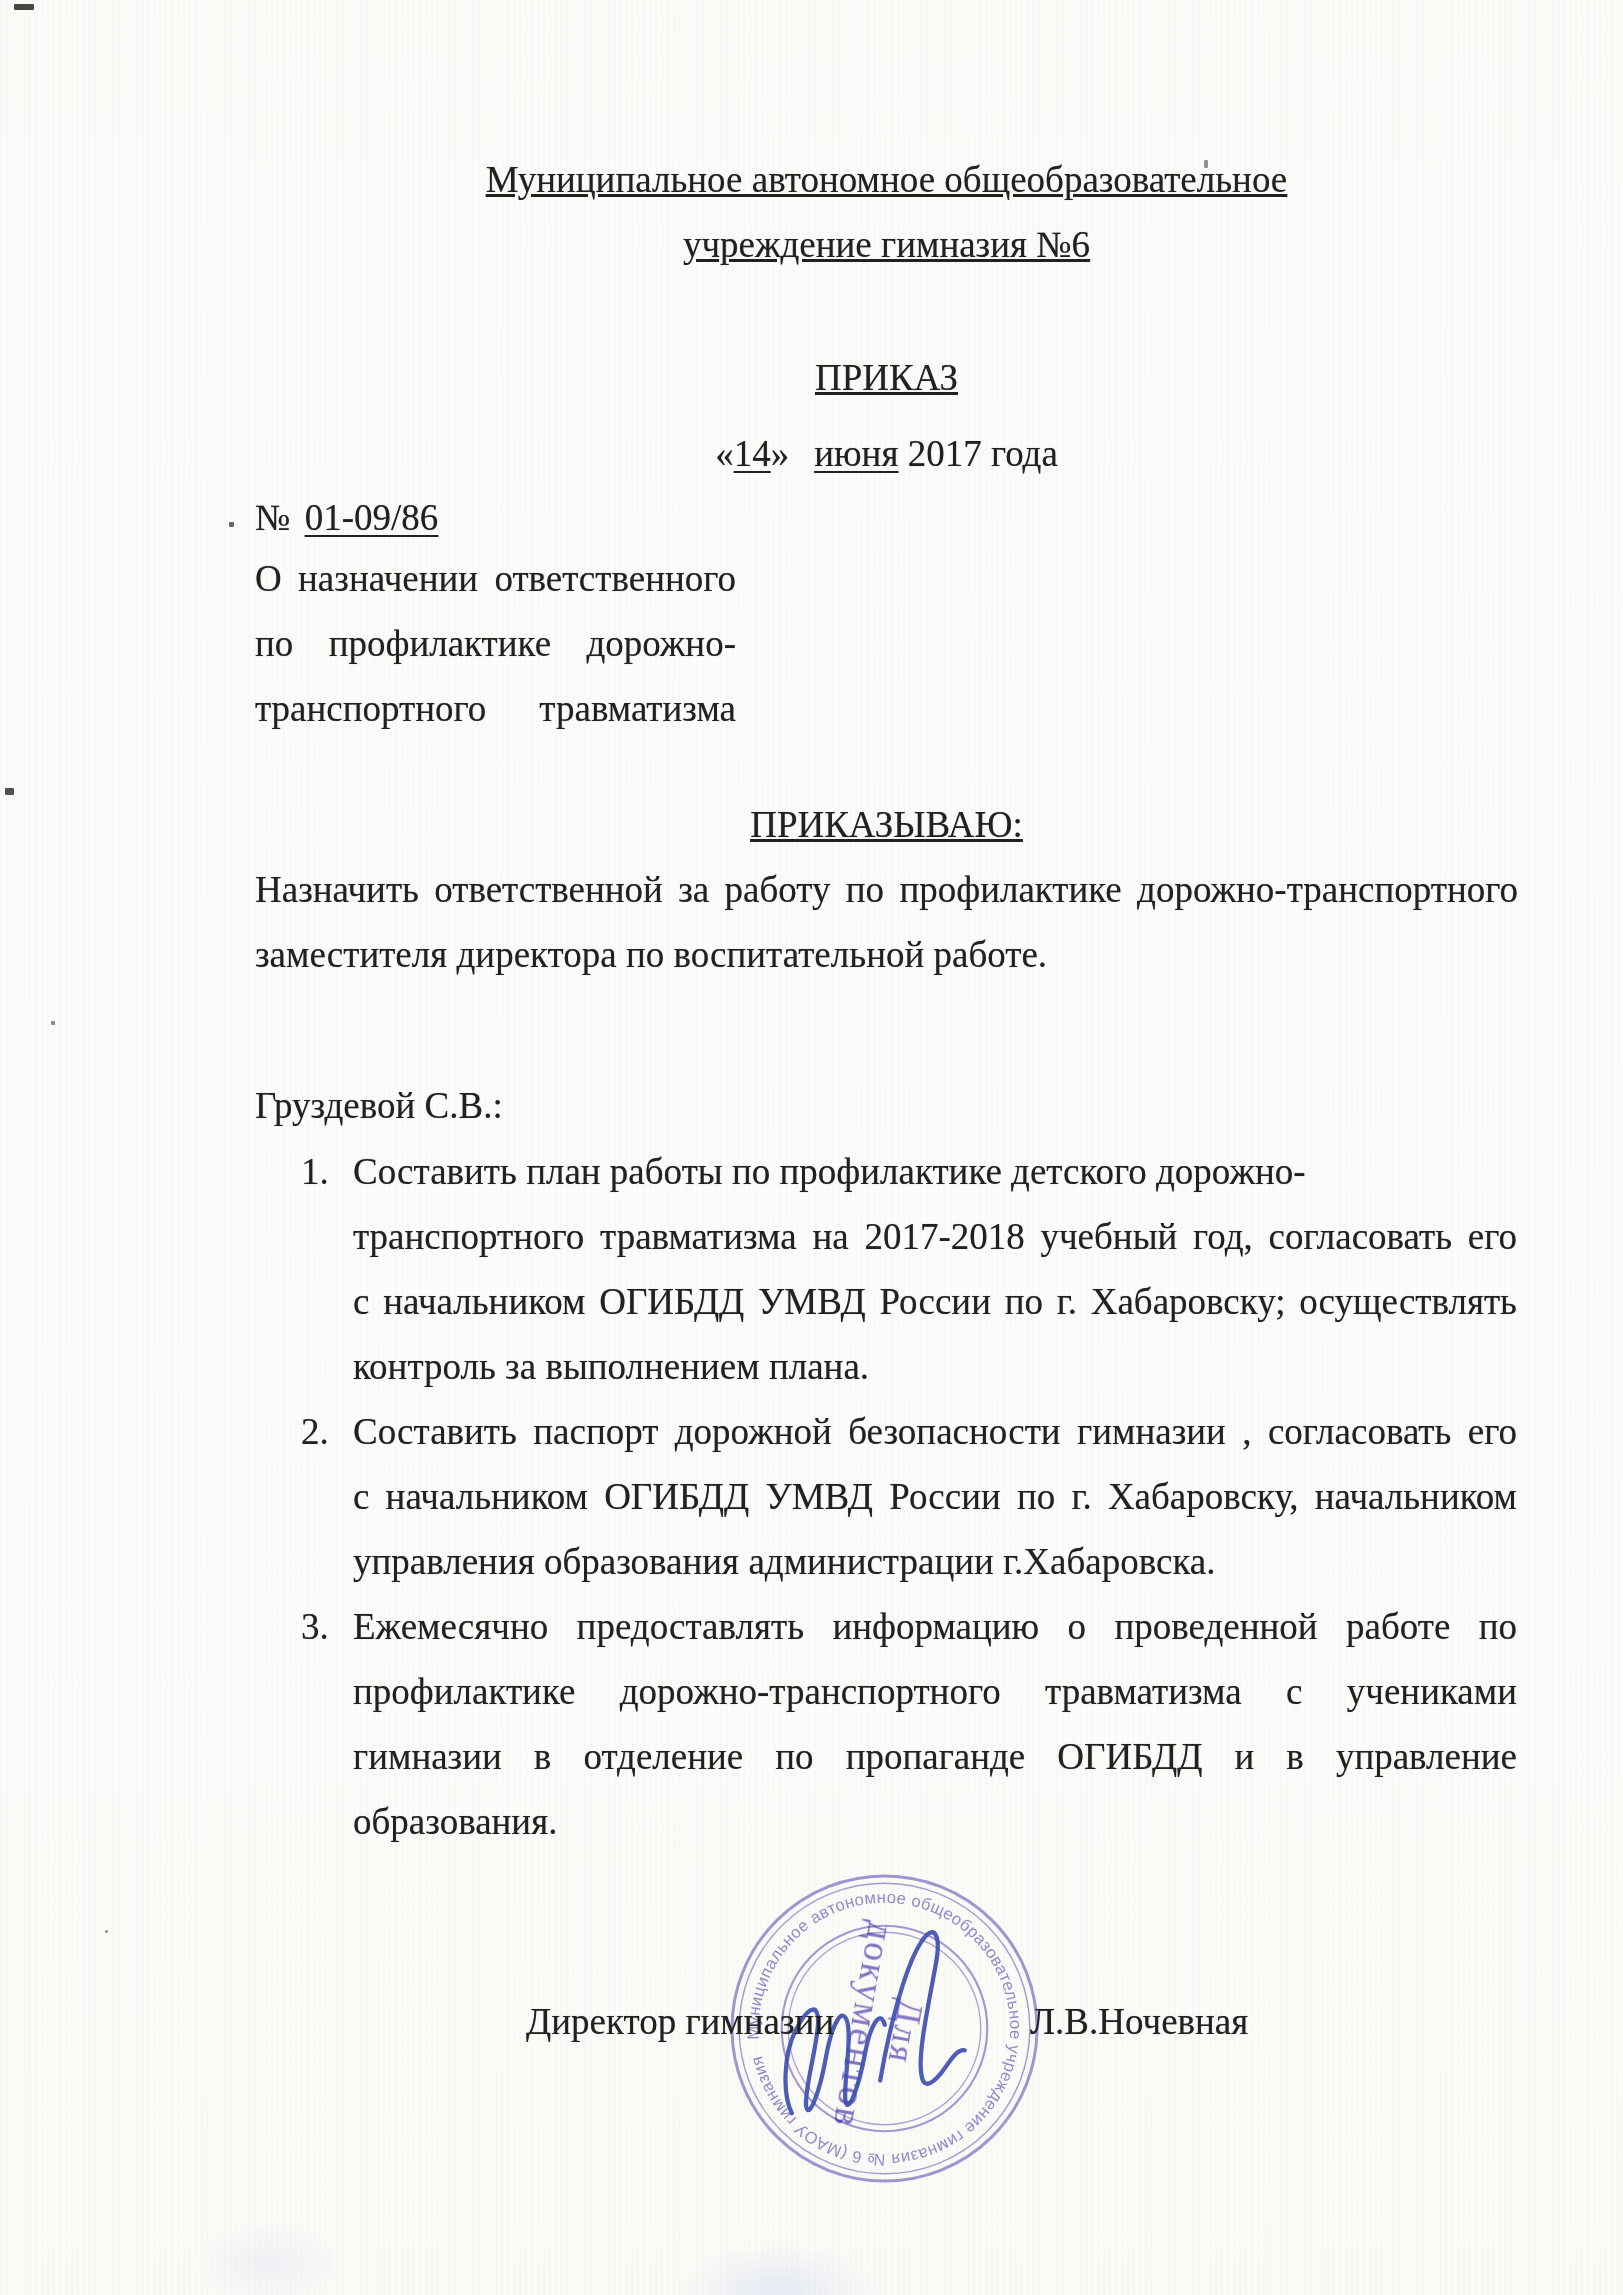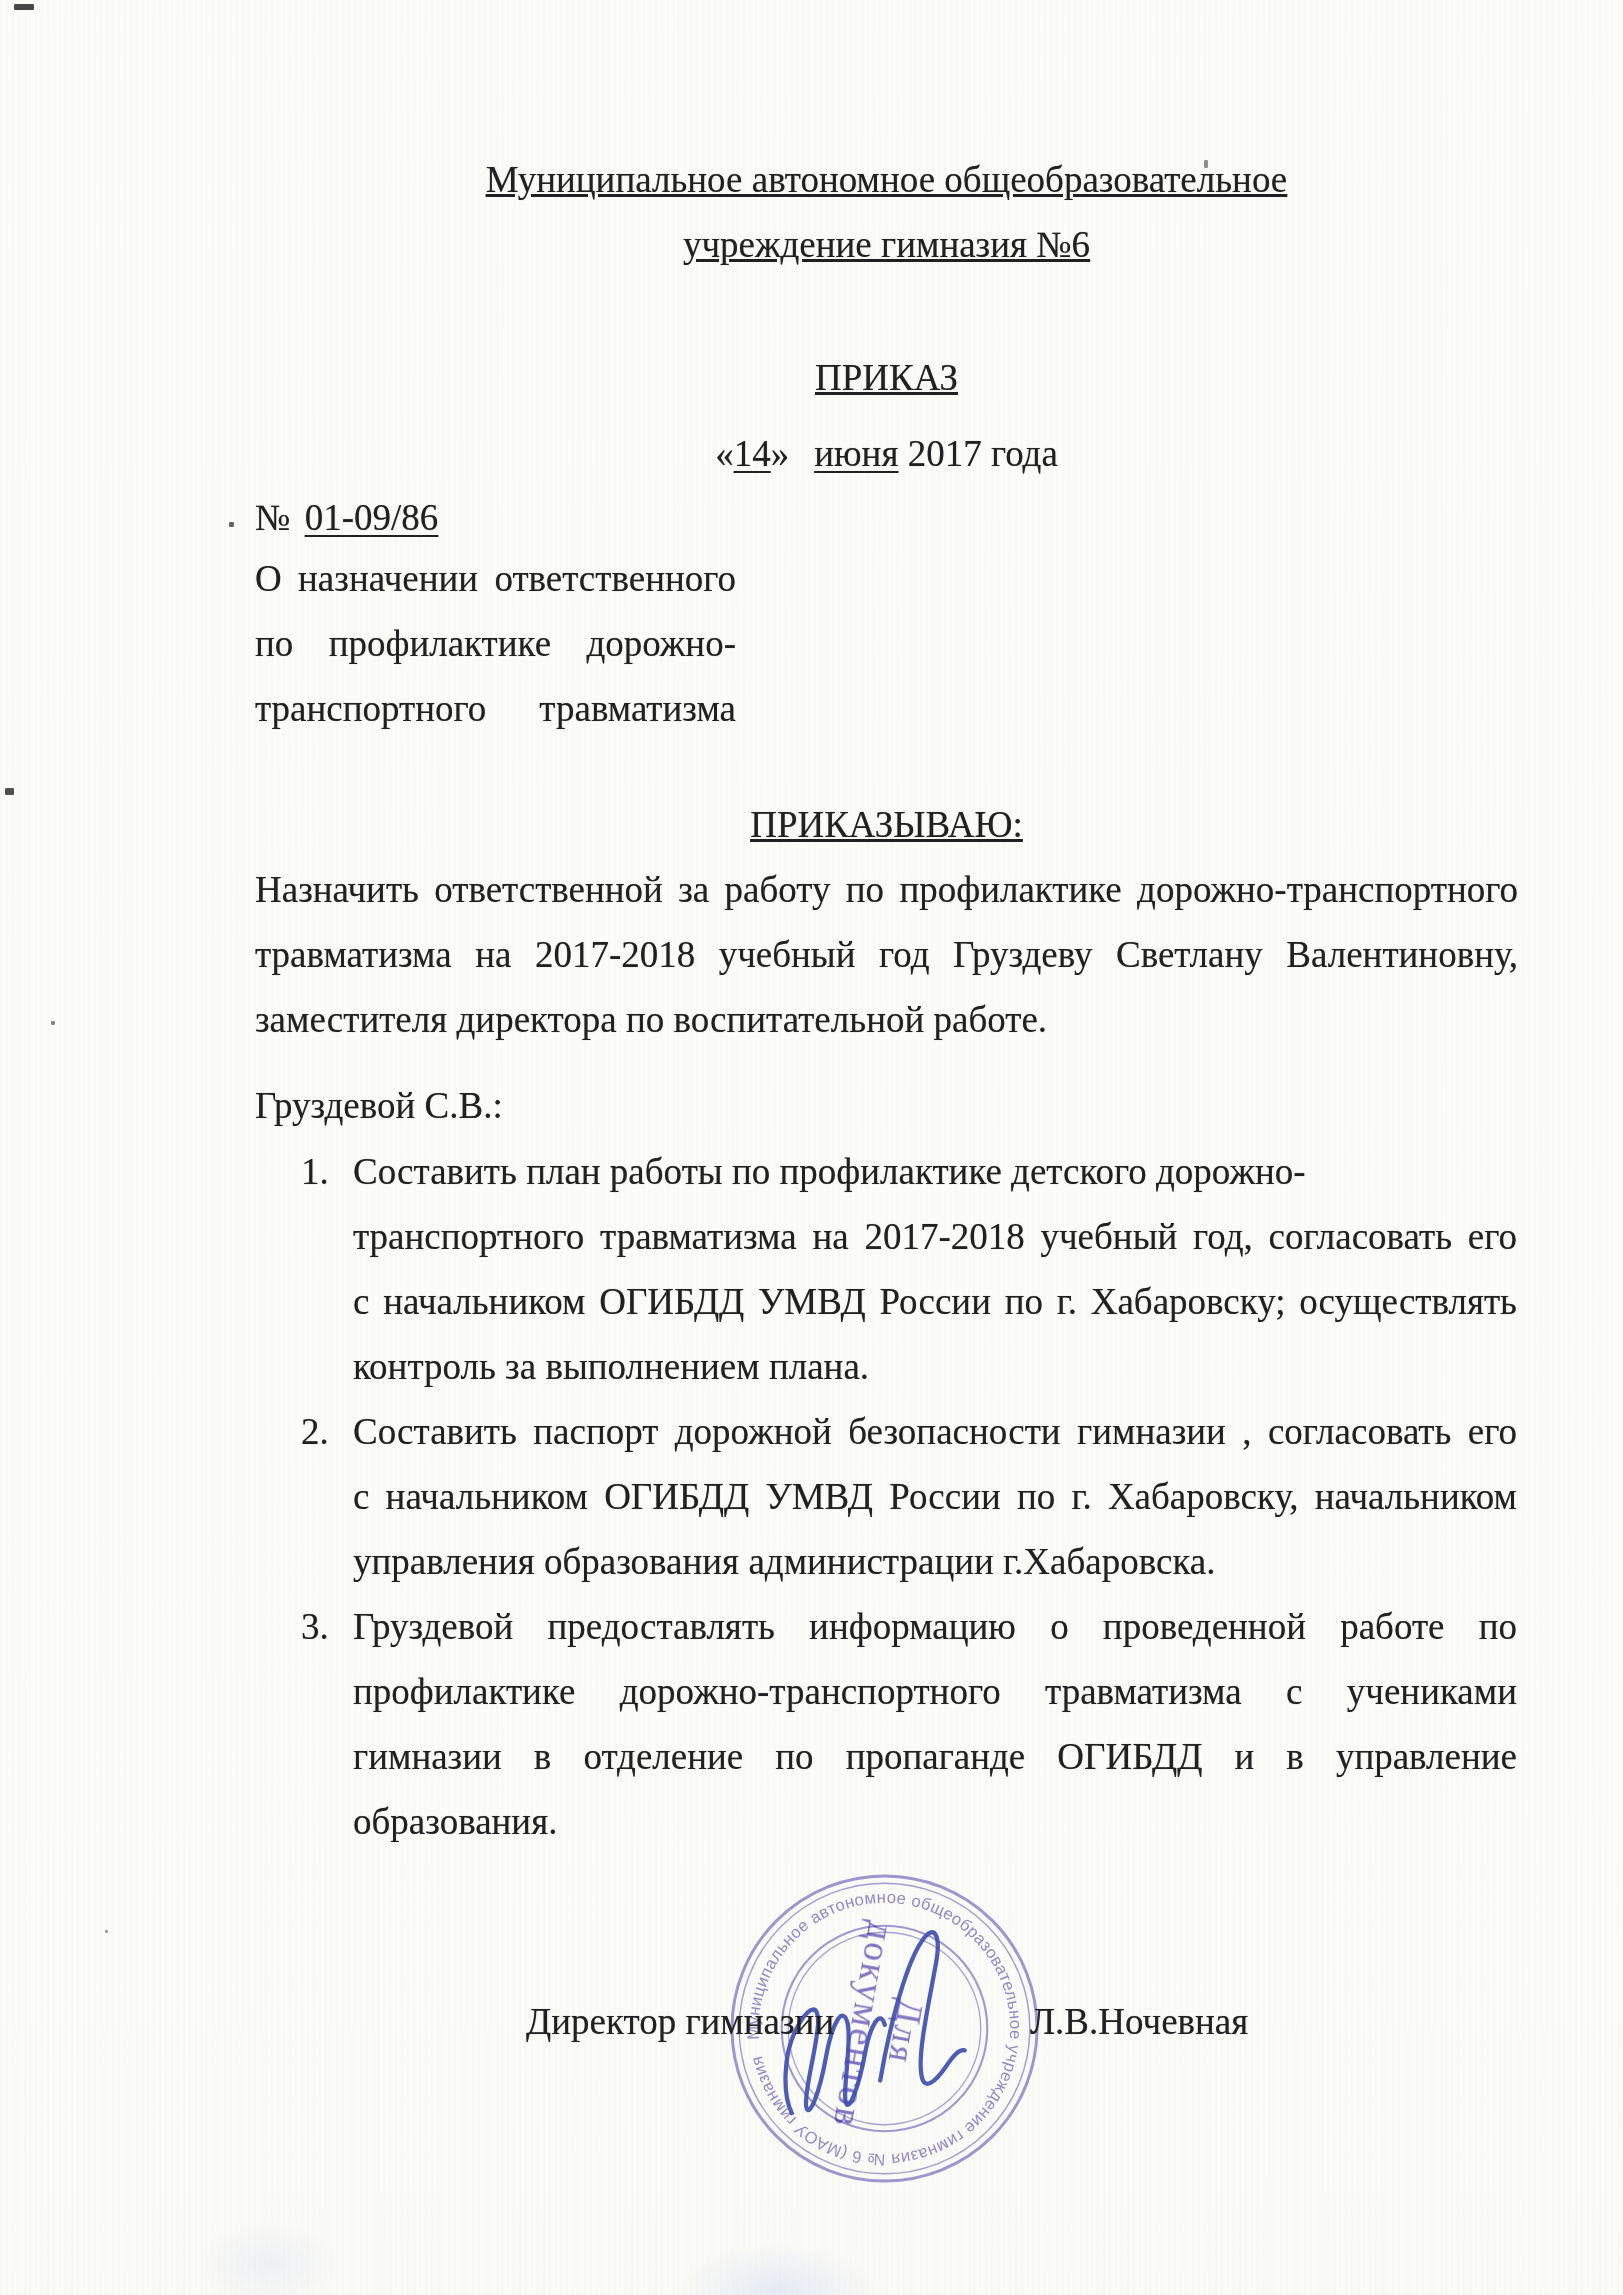--- a/index.html
+++ b/index.html
@@ -72,21 +72,20 @@
     <div class="line flush">по профилактике дорожно-</div>
     <div class="line flush">транспортного травматизма</div>
   </div>
 
   <div class="content-abs" style="top:792px;">
     <div class="line center">ПРИКАЗЫВАЮ:</div>
   </div>
 
   <div class="content-abs" style="top:857px;">
     <div class="line flush">Назначить ответственной за работу по профилактике дорожно-транспортного</div>
-    <div class="line flush">травматизма  на 2017-2018 учебный год Груздеву Светлану Валентиновну,</div>
     <div class="line wrapless">заместителя директора по воспитательной работе.</div>
   </div>
 
   <div class="content-abs" style="top:1073px;">
     <div class="line">Груздевой С.В.:</div>
   </div>
 
   <div class="content-abs" style="top:1139px;">
 
     <div class="oli">
@@ -104,21 +103,21 @@
       <div class="itext">
         <div class="line flush">Составить паспорт дорожной безопасности гимназии , согласовать его</div>
         <div class="line flush">с начальником ОГИБДД УМВД России по г. Хабаровску, начальником</div>
         <div class="line wrapless">управления образования администрации г.Хабаровска.</div>
       </div>
     </div>
 
     <div class="oli">
       <div class="line num">3.</div>
       <div class="itext">
-        <div class="line flush">Груздевой предоставлять информацию о проведенной работе по</div>
+        <div class="line flush">Ежемесячно предоставлять информацию о проведенной работе по</div>
         <div class="line flush">профилактике дорожно-транспортного травматизма с учениками</div>
         <div class="line flush">гимназии в отделение по пропаганде ОГИБДД и в управление</div>
         <div class="line wrapless">образования.</div>
       </div>
     </div>
 
   </div>
 
   <svg class="stamp" viewBox="0 0 472 472" xmlns="http://www.w3.org/2000/svg">
     <g fill="none" stroke="#7c6cc6">

